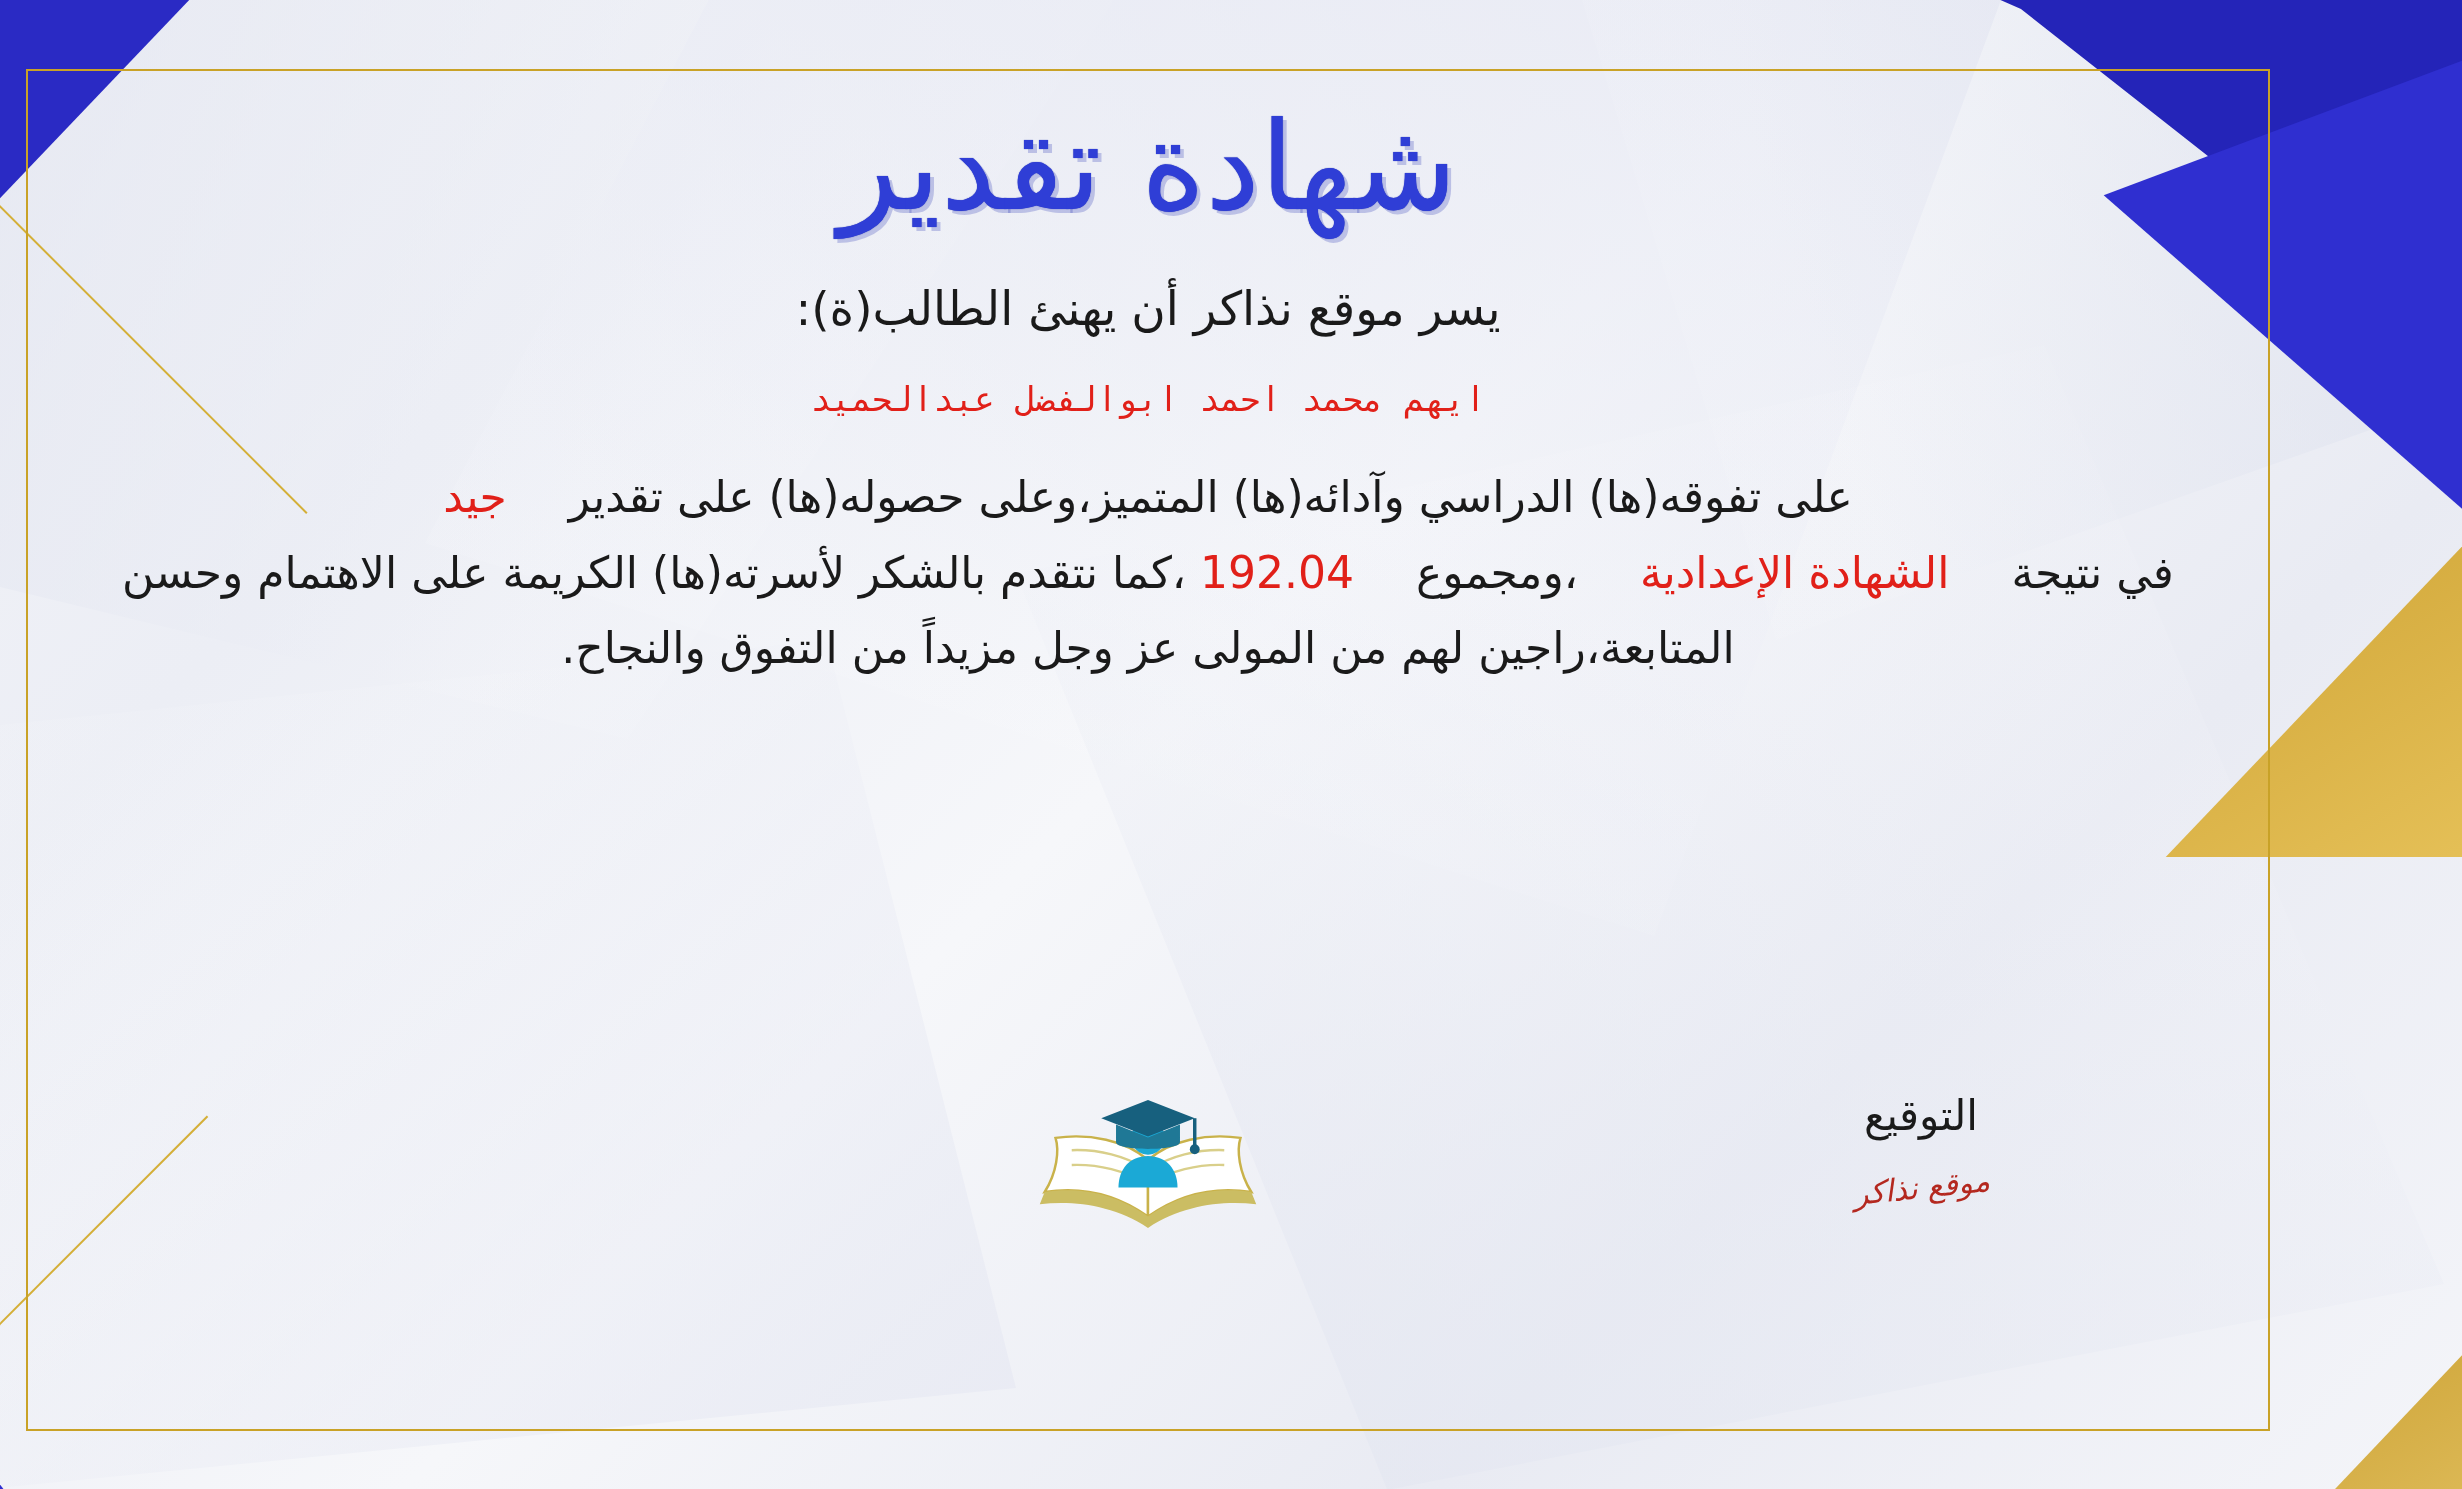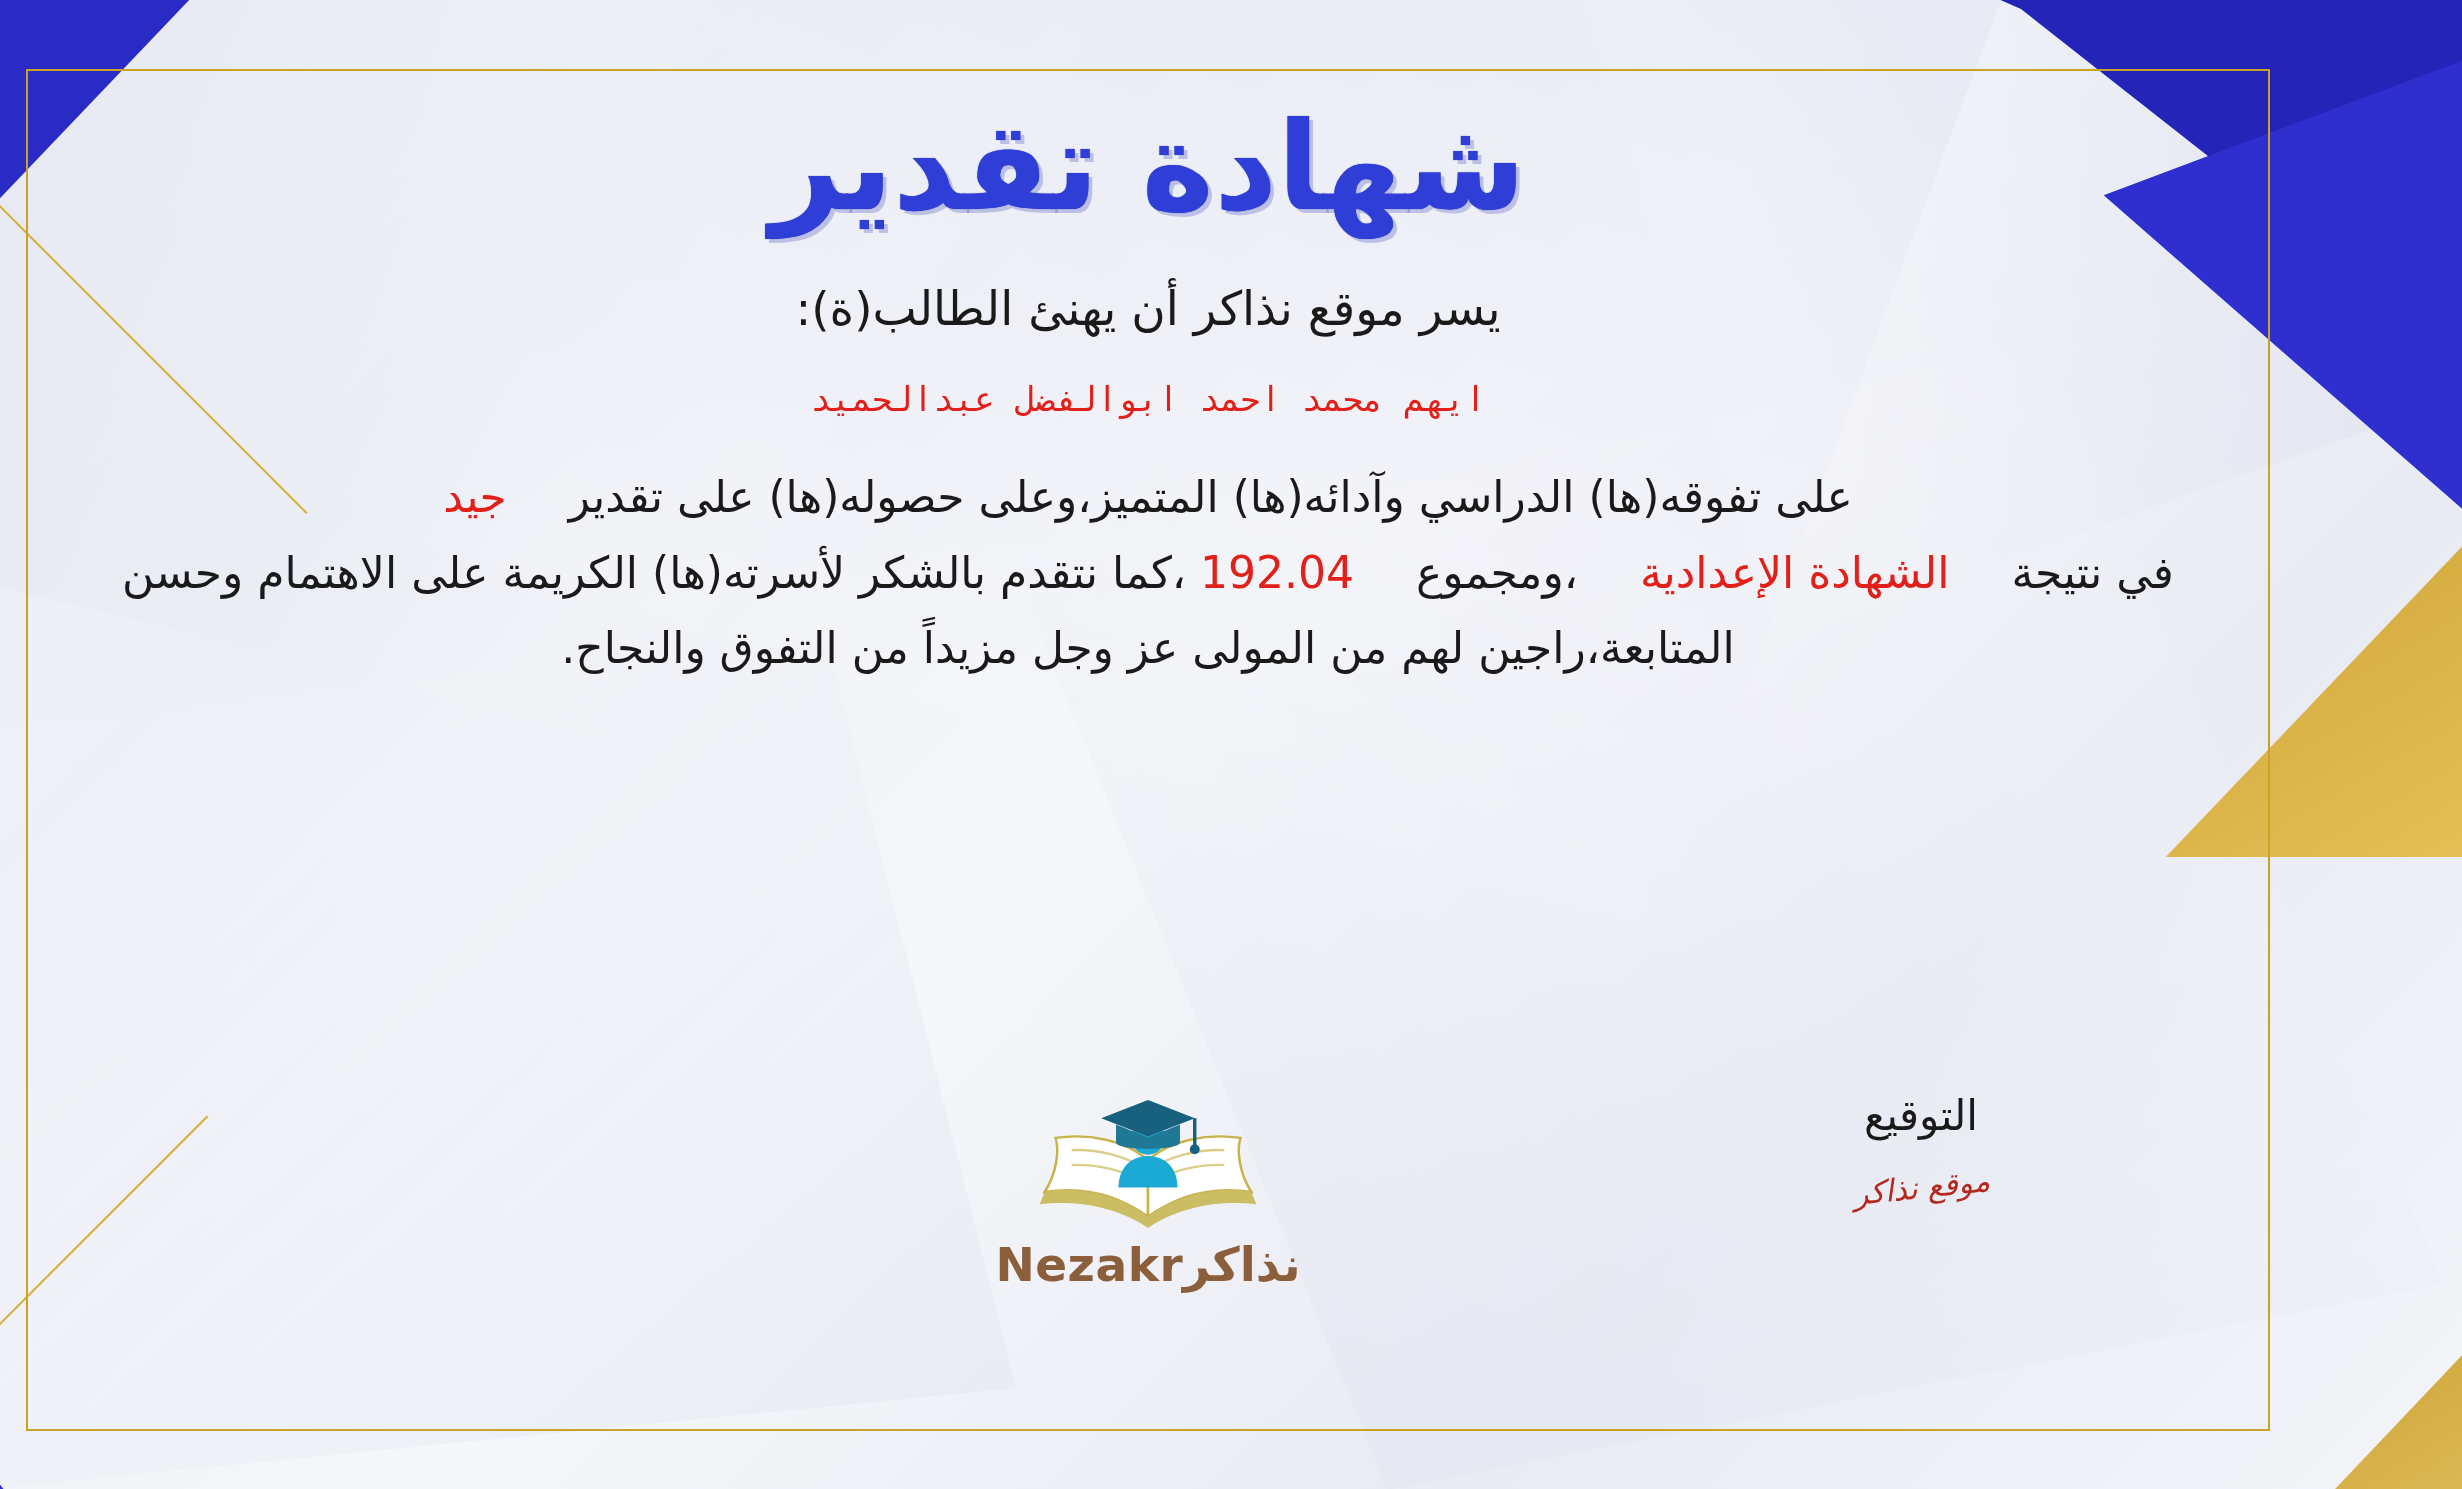--- a/index.html
+++ b/index.html
@@ -160,21 +160,21 @@
     bottom: 74px;
     display: flex;
     flex-direction: column;
     align-items: center;
   }
 
   .title {
     margin-top: 14.8px;
     font-family: "DejaVu Sans", sans-serif;
     font-size: 123px;
-    font-weight: bold;
+    font-weight: normal;
     color: #2f3ed6;
     letter-spacing: 3px;
     text-shadow:
       3.9px 3.9px 0 rgba(40,50,180,0.25),
       0 0 1px #1c2bb0;
     line-height: 1.1;
     white-space: nowrap;
   }
 
   .body-block {
@@ -349,19 +349,18 @@
         <path d="M405 150 C350 148 295 162 255 188" fill="none" stroke="#d9cf8a" stroke-width="5"></path>
 
         <circle cx="250" cy="95" r="34" fill="#1ba9d6"></circle>
         <path d="M250 132 C212 132 190 160 190 196 L310 196 C310 160 288 132 250 132 Z" fill="#1ba9d6"></path>
 
         <path d="M250 18 L345 55 L250 92 L155 55 Z" fill="#17607e"></path>
         <path d="M185 68 L185 104 C185 122 315 122 315 104 L315 68 L250 94 Z" fill="#1f7896"></path>
         <line x1="345" y1="55" x2="345" y2="112" stroke="#17607e" stroke-width="7"></line>
         <circle cx="345" cy="118" r="10" fill="#17607e"></circle>
       </svg>
-      <div class="logo-text">نذاكرNezakr</div>
     </div>
 
   </div>
 
 </div>
 
 
 </body></html>

